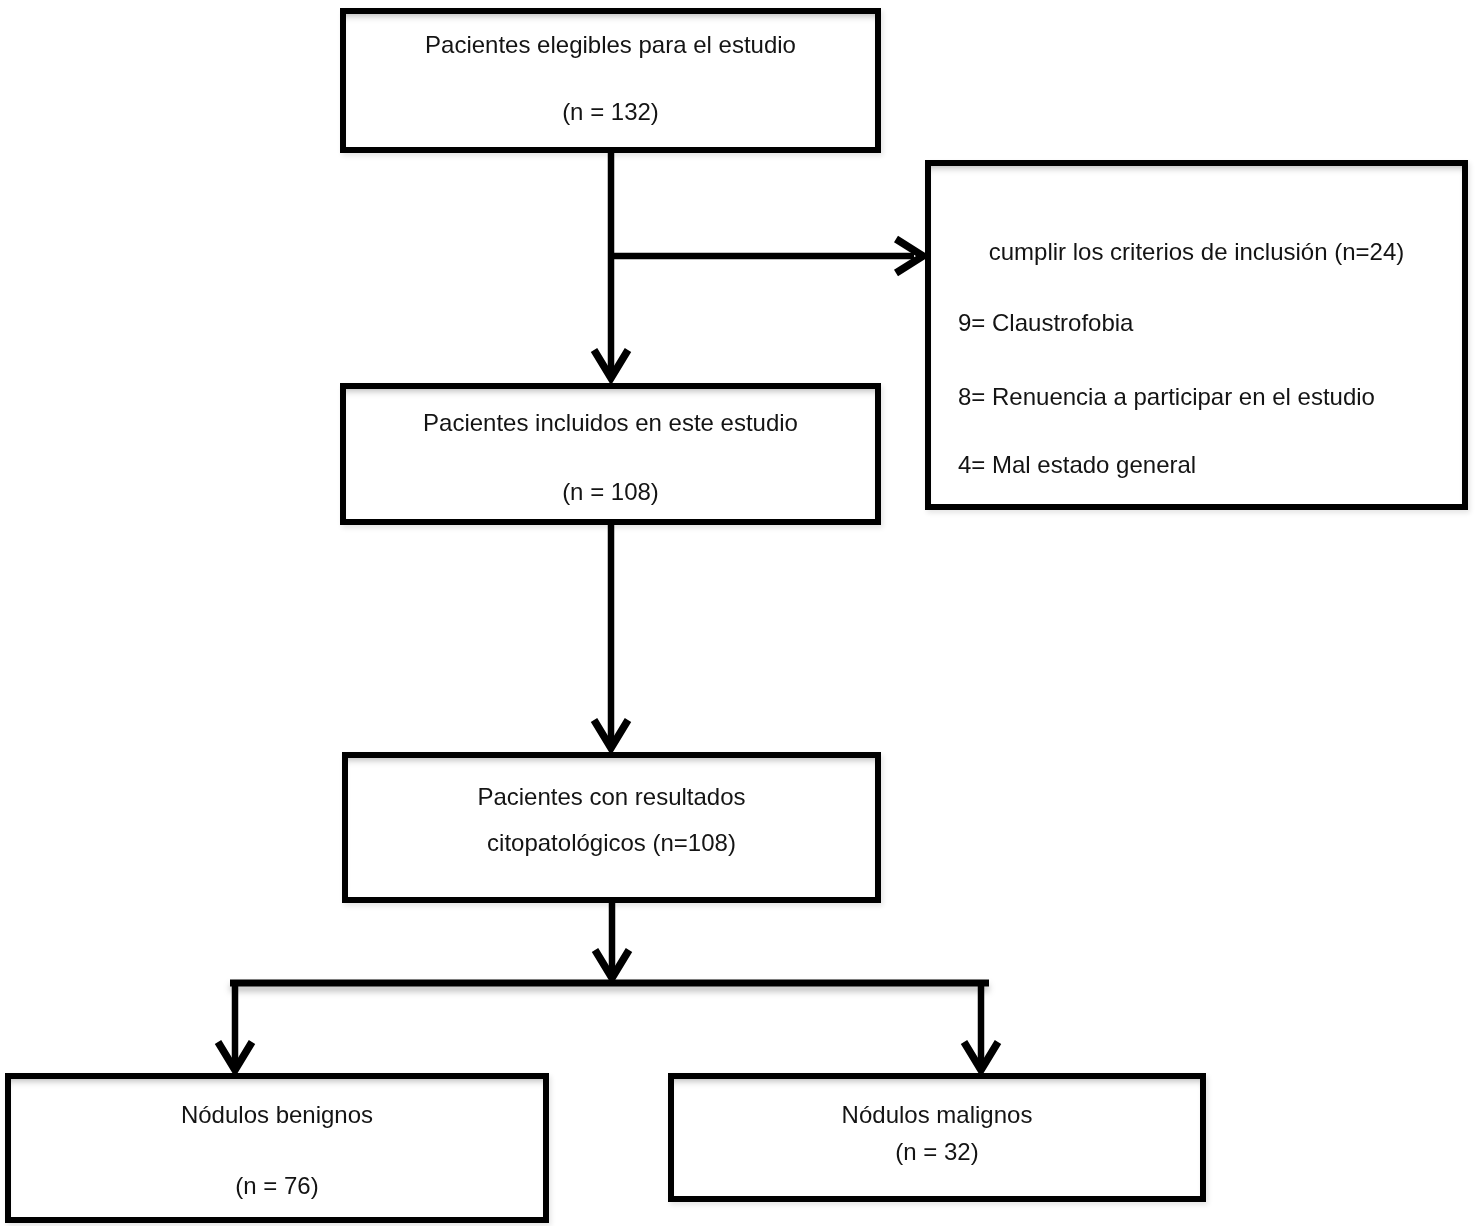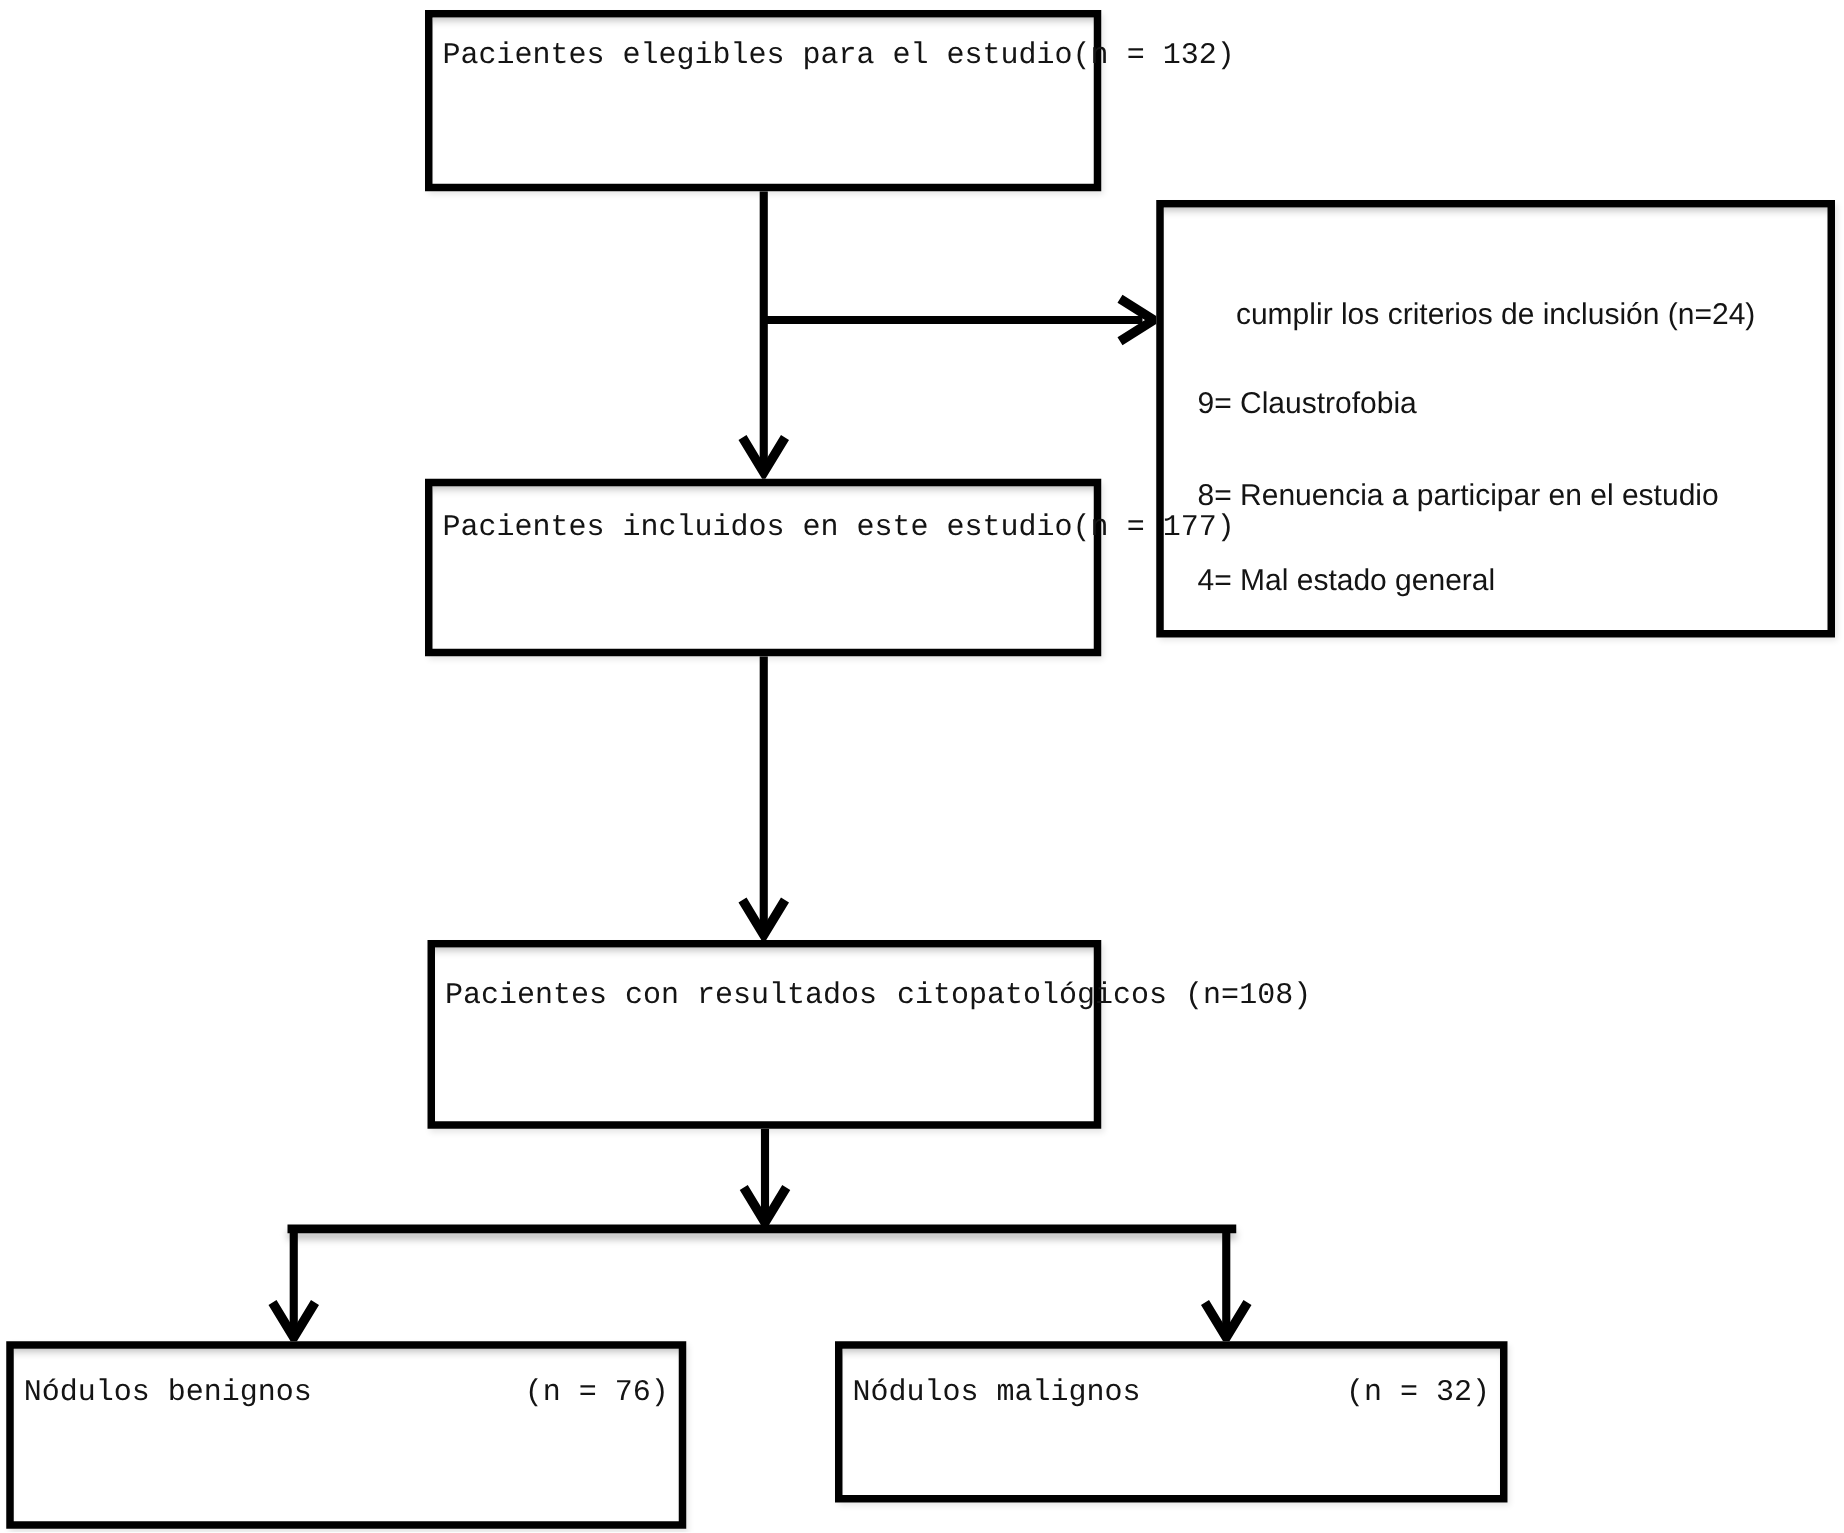--- a/index.html
+++ b/index.html
@@ -47,22 +47,21 @@
     position: absolute;
     box-sizing: border-box;
     background: #ffffff;
     border: 6px solid #000000;
     text-align: center;
     line-height: 30px;
     box-shadow: inset 0 7px 7px -5px rgba(0,0,0,0.28), 2px 3px 5px rgba(0,0,0,0.10);
   }
   .col {
     display: flex;
-    flex-direction: row;
-    font-family: Liberation Mono, monospace;
+    flex-direction: column;
   }
   .box-eligible {
     left: 340px; top: 8px; width: 541px; height: 145px;
     justify-content: space-between;
     padding: 16px 8px 20px;
   }
   .box-excluded {
     left: 925px; top: 160px; width: 543px; height: 350px;
   }
   .box-included {
@@ -141,21 +140,21 @@
 
   <div class="box box-excluded">
     <div class="ex-line ex-t2">cumplir los criterios de inclusión (n=24)</div>
     <div class="ex-item ex-r1">9= Claustrofobia</div>
     <div class="ex-item ex-r2">8= Renuencia a participar en el estudio</div>
     <div class="ex-item ex-r3">4= Mal estado general</div>
   </div>
 
   <div class="box col box-included">
     <div class="bline">Pacientes incluidos en este estudio</div>
-    <div class="bline">(n = 177)</div>
+    <div class="bline">(n = 108)</div>
   </div>
 
   <div class="box col box-cytology">
     <div class="bline">Pacientes con resultados</div>
     <div class="bline">citopatológicos (n=108)</div>
   </div>
 
   <div class="box col box-benign">
     <div class="bline">Nódulos benignos</div>
     <div class="bline">(n = 76)</div>

